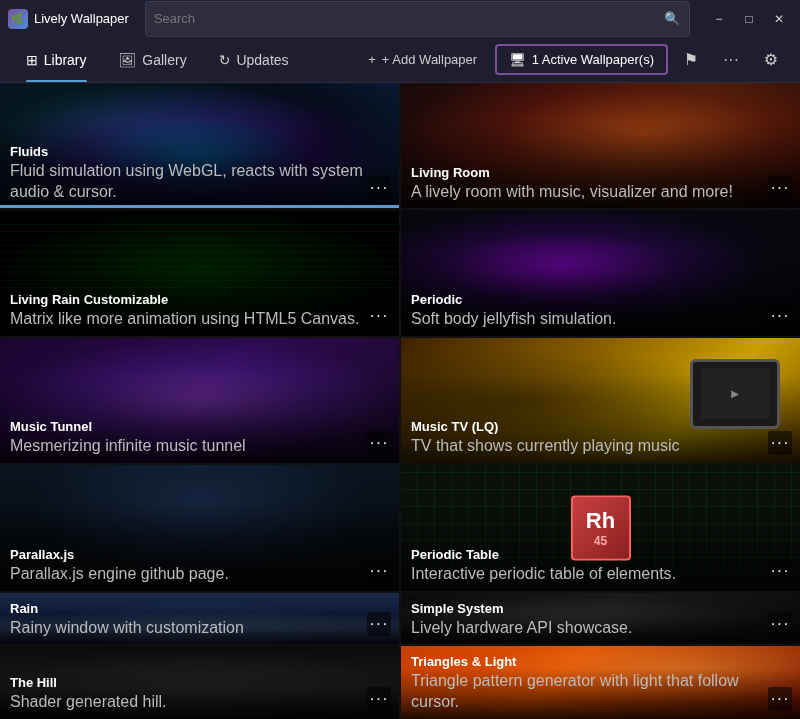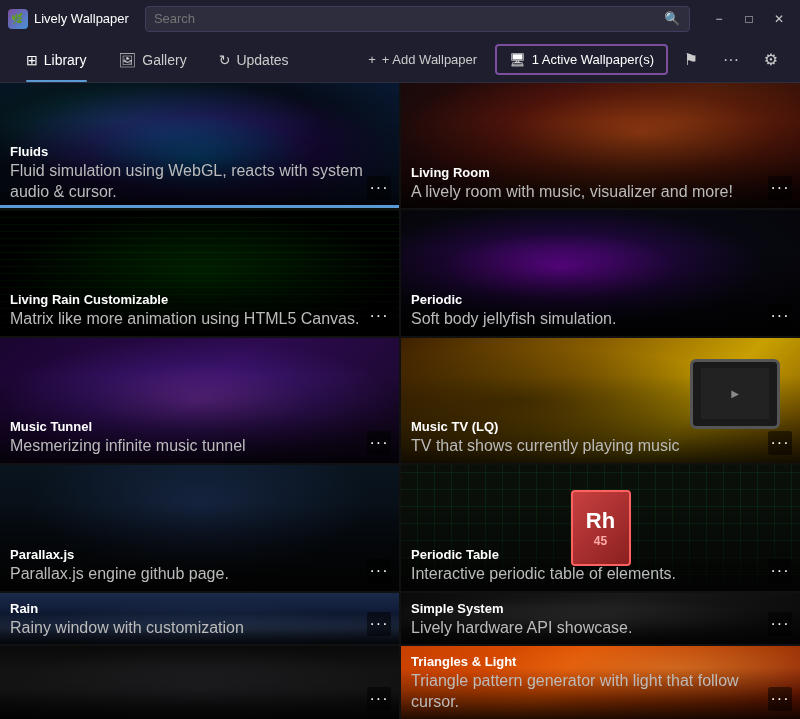--- a/index.html
+++ b/index.html
@@ -42,21 +42,21 @@
       font-size: 10px;
     }
     .titlebar-search {
       flex: 1;
       margin: 0 16px;
       display: flex;
       align-items: center;
       background: #2d2d3e;
       border: 1px solid #3d3d5e;
       border-radius: 4px;
-      height: 26px;
+      height: 36px;
       padding: 8px 8px;
       gap: 6px;
     }
     .titlebar-search input {
       background: transparent;
       border: none;
       outline: none;
       color: #aaa;
       font-size: 13px;
       flex: 1;
@@ -375,21 +375,21 @@
       z-index: 3;
     }
 
     
     .card-periodic .period-icon {
       position: absolute;
       top: 50%;
       left: 50%;
       transform: translate(-50%, -50%);
       width: 60px;
-      height: 76px;
+      height: 65px;
       background: linear-gradient(135deg, #c84040, #8b2020);
       border: 2px solid #ff6060;
       border-radius: 4px;
       display: flex;
       flex-direction: column;
       align-items: center;
       justify-content: center;
       z-index: 1;
       font-size: 22px;
       font-weight: bold;
@@ -590,20 +590,24 @@
       <div class="card-title">Simple System</div>
       <div class="card-desc">Lively hardware API showcase.</div>
     </div>
     <button class="card-more-btn">···</button>
 
   </div>
     <div class="wallpaper-card card-thehill">
     <div class="card-bg"></div>
 
     <div class="card-gradient-overlay"></div>
+    <div class="card-info">
+      <div class="card-title">The Hill</div>
+      <div class="card-desc">Shader generated hill.</div>
+    </div>
     <button class="card-more-btn">···</button>
 
   </div>
     <div class="wallpaper-card card-triangles">
     <div class="card-bg"></div>
 
     <div class="card-gradient-overlay"></div>
     <div class="card-info">
       <div class="card-title">Triangles &amp; Light</div>
       <div class="card-desc">Triangle pattern generator with light that follow cursor.</div>

